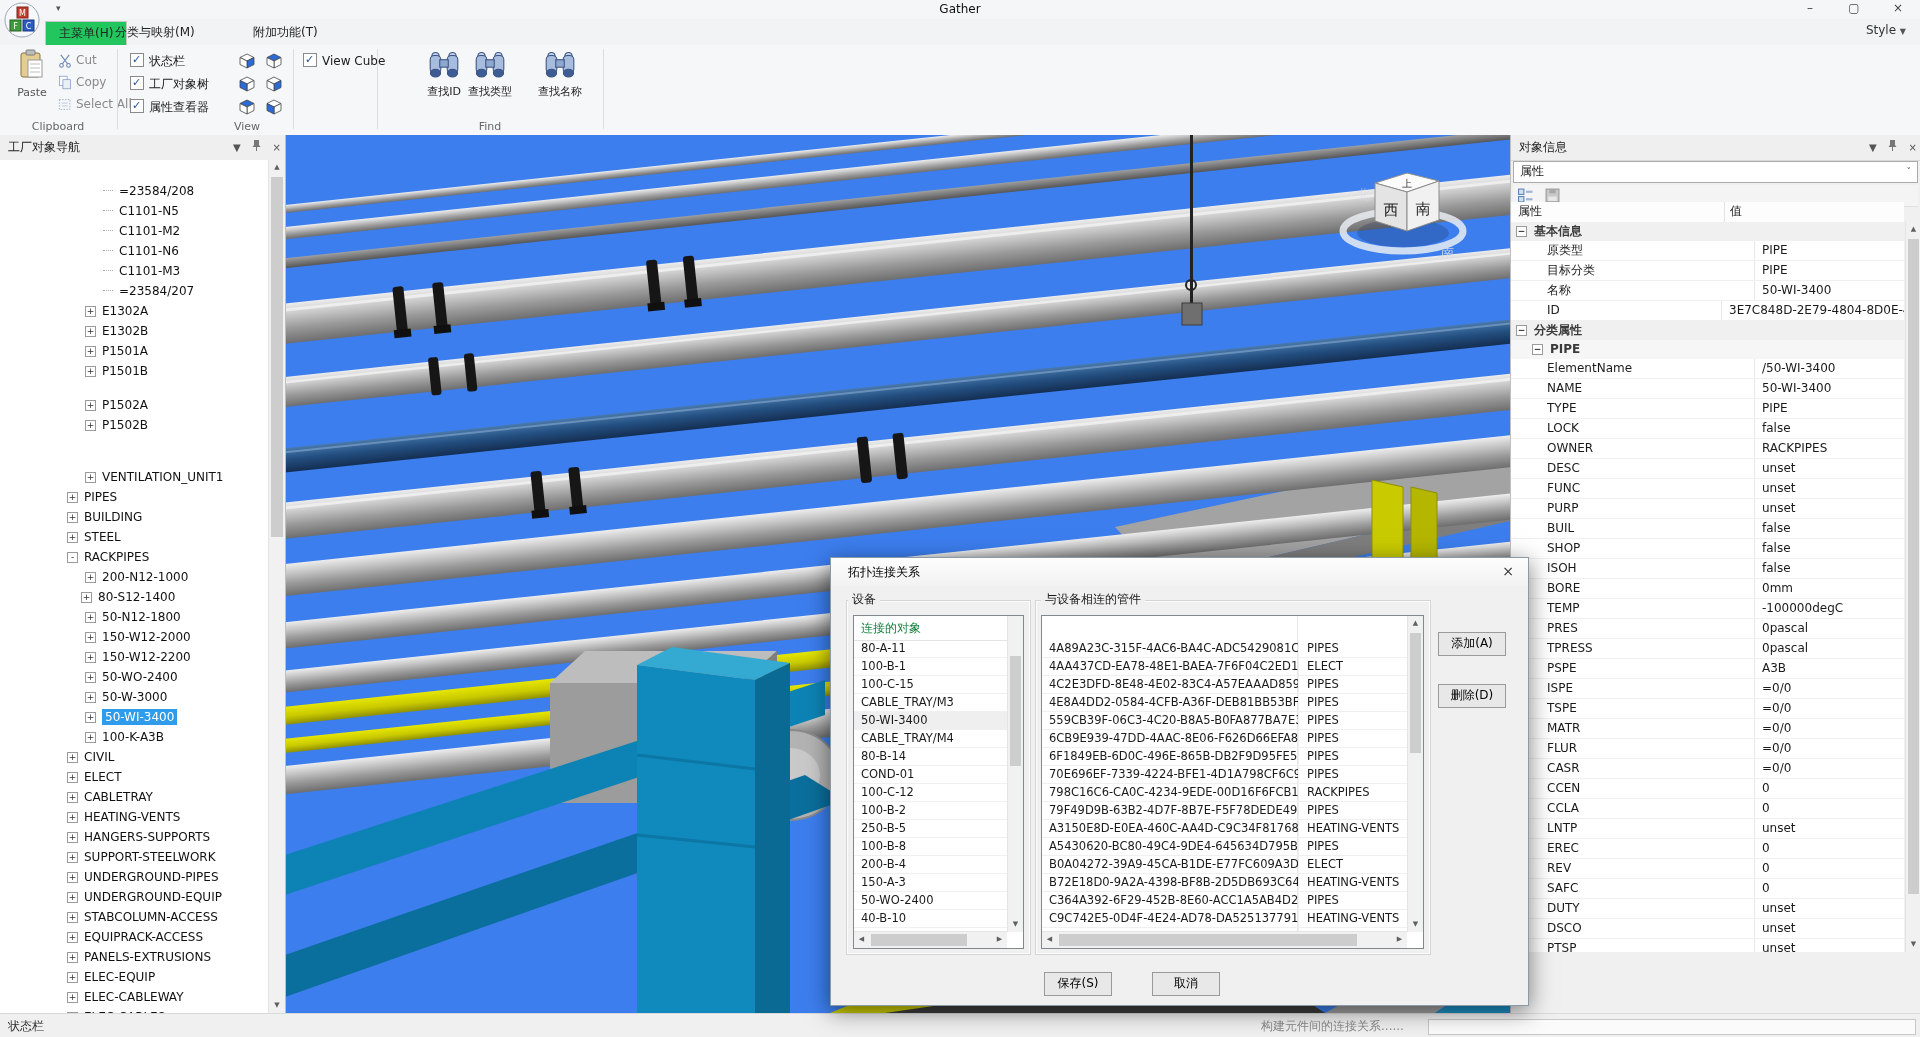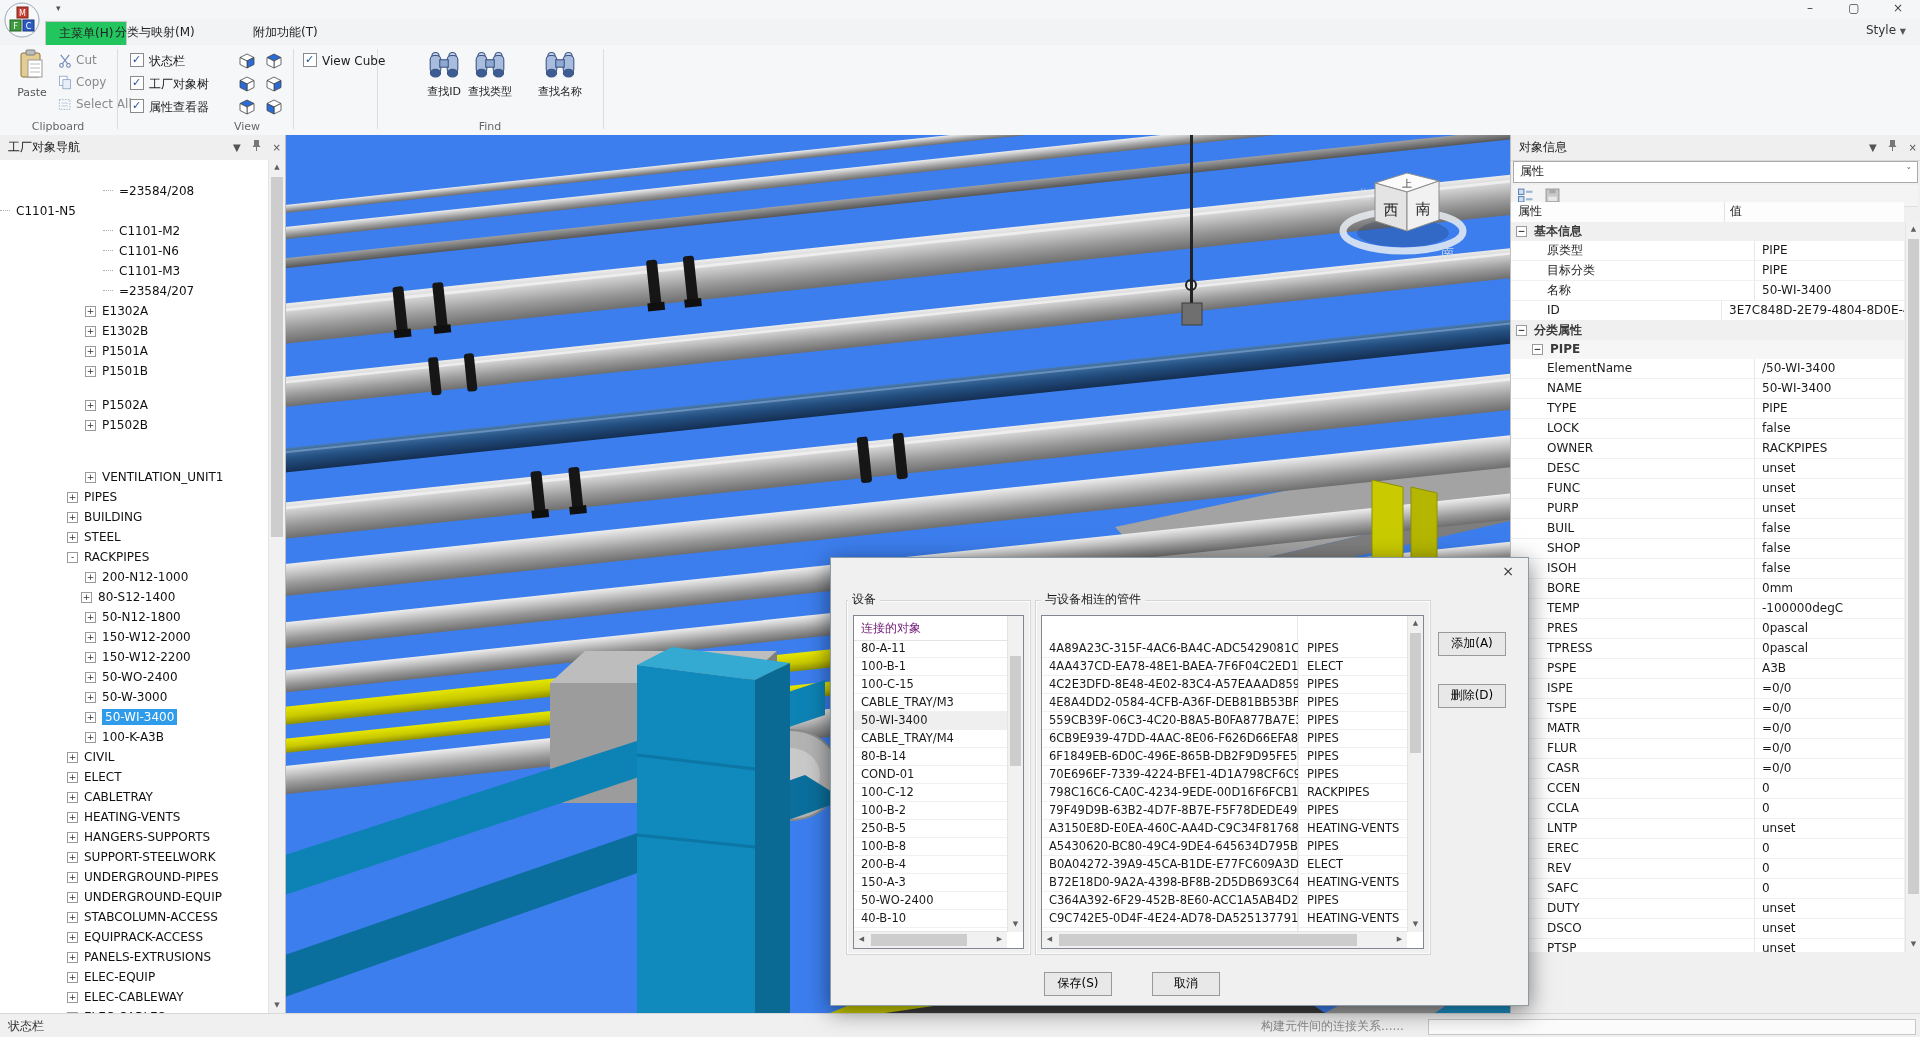--- a/index.html
+++ b/index.html
@@ -80,35 +80,36 @@
   #viewport{left:285px;top:135px;width:1225px;height:878px;z-index:1}
   
   #dialog{left:830px;top:557px;width:697px;height:447px;background:#F0F0F0;border:1px solid #8C9AA6;
           box-shadow:0 5px 22px rgba(0,0,0,.5);z-index:10}
   #dlg-title{position:absolute;left:0;top:0;right:0;height:28px;background:linear-gradient(#FDFDFD,#F2F2F2);
              line-height:28px;padding-left:17px;color:#000}
   #dlg-close{position:absolute;right:10px;top:0;width:20px;height:28px;line-height:26px;text-align:center;color:#333;font-size:14px}
   .grpbox{position:absolute;border:1px solid #D5D5D5;box-shadow:inset 0 0 0 1px #FCFCFC}
   .grplab{position:absolute;background:#F0F0F0;padding:0 4px;z-index:2;line-height:14px}
   .listctl{position:absolute;background:#fff;border:1px solid #828790}
-  .listhead{position:absolute;left:0;top:0;right:0;height:24px;line-height:24px;border-bottom:1px solid #E3E3E3;color:#701a75}
+  .listhead{position:absolute;left:0;top:0;right:0;height:24px;line-height:24px;border-bottom:1px solid #E3E3E3;color:#15803d}
   .listbody{position:absolute;left:0;top:24px;overflow:hidden}
   .lrow{height:17px;line-height:17px;border-bottom:1px solid #F0F0F0;padding-left:7px;white-space:nowrap;font-size:11.5px}
   .lrow.lsel{background:#EFEFEF}
   .prow{display:flex;height:17px;line-height:17px;border-bottom:1px solid #F0F0F0;white-space:nowrap;font-size:11.5px}
   .pc1{width:249px;padding-left:7px;overflow:hidden}
   .pc2{padding-left:8px;border-left:1px solid #F0F0F0;overflow:hidden}
   .coldiv{position:absolute;top:0;bottom:16px;width:1px;background:#E8E8E8}
   .wbtn{position:absolute;height:22px;background:#E8E8E8;border:1px solid #9A9A9A;text-align:center;line-height:20px;color:#000}
   svg text{font-family:"DejaVu Sans","Liberation Sans",sans-serif}
 </style>
 </head>
 <body>
 
 <div id="titlebar" class="abs">
+  <div id="apptitle" class="abs">Gather</div>
   <div class="winbtn abs" style="right:88px">–</div>
   <div class="winbtn abs" style="right:44px">▢</div>
   <div class="winbtn abs" style="right:0">×</div>
   <div id="qa-arrow" class="abs">▾</div>
 </div>
 
 <div id="applogo" class="abs">
   <svg width="36" height="36" viewBox="0 0 36 36">
     <circle cx="18" cy="18" r="17" fill="#F7F8FA" stroke="#9AA7B8"></circle>
     <rect x="13" y="5" width="11" height="11" fill="#C23B2E" stroke="#7E241B"></rect>
@@ -385,21 +386,21 @@
         <svg width="9" height="12" viewBox="0 0 9 12">
             <path d="M2 1h5v5l1.5 2h-8L2 6z" fill="#777"></path>
             <rect x="4" y="8" width="1" height="4" fill="#777"></rect>
           </svg>
       </span>
       <span>×</span>
     </span>
   </div>
   <div id="tree">
       <div class="trow" style="padding-left: 103px;"><span class="leafdash"></span><span class="tl">=23584/208</span></div>
-      <div class="trow" style=""><span class="leafdash"></span><span class="tl">C1101-N5</span></div>
+      <div class="trow" style="padding-left: 103px;"><span class="leafdash"></span><span class="tl">C1101-N5</span></div>
       <div class="trow" style="padding-left: 103px;"><span class="leafdash"></span><span class="tl">C1101-M2</span></div>
       <div class="trow" style="padding-left: 103px;"><span class="leafdash"></span><span class="tl">C1101-N6</span></div>
       <div class="trow" style="padding-left: 103px;"><span class="leafdash"></span><span class="tl">C1101-M3</span></div>
       <div class="trow" style="padding-left: 103px;"><span class="leafdash"></span><span class="tl">=23584/207</span></div>
       <div class="trow" style="padding-left: 85px;"><span class="ebox">+</span><span class="tl">E1302A</span></div>
       <div class="trow" style="padding-left: 85px;"><span class="ebox">+</span><span class="tl">E1302B</span></div>
       <div class="trow" style="padding-left: 85px;"><span class="ebox">+</span><span class="tl">P1501A</span></div>
       <div class="trow" style="padding-left: 85px;"><span class="ebox">+</span><span class="tl">P1501B</span></div>
       <div class="trow" style="padding-left: 85px; margin-top: 14px;"><span class="ebox">+</span><span class="tl">P1502A</span></div>
       <div class="trow" style="padding-left: 85px;"><span class="ebox">+</span><span class="tl">P1502B</span></div>
@@ -618,20 +619,23 @@
       </div>
     </div>
   <div id="pr-scroll" class="sbv abs">
     <div class="sba" style="top:0">▲</div>
     <div class="sbt" style="top:17px;height:655px"></div>
     <div class="sba" style="bottom:0">▼</div>
   </div>
 </div>
 
 <div id="dialog" class="abs">
+  <div id="dlg-title">
+    <span>拓扑连接关系</span>
+  </div>
   <div id="dlg-close">×</div>
 
   <div class="grplab" style="left:17px;top:34px">设备</div>
   <div class="grpbox" style="left:15px;top:42px;width:183px;height:353px"></div>
   <div class="listctl" style="left:22px;top:57px;width:169px;height:332px">
     <div class="listhead" style="padding-left:7px">连接的对象</div>
     <div class="listbody" style="width:153px;height:292px">
         <div class="lrow">80-A-11</div>
         <div class="lrow">100-B-1</div>
         <div class="lrow">100-C-15</div>

